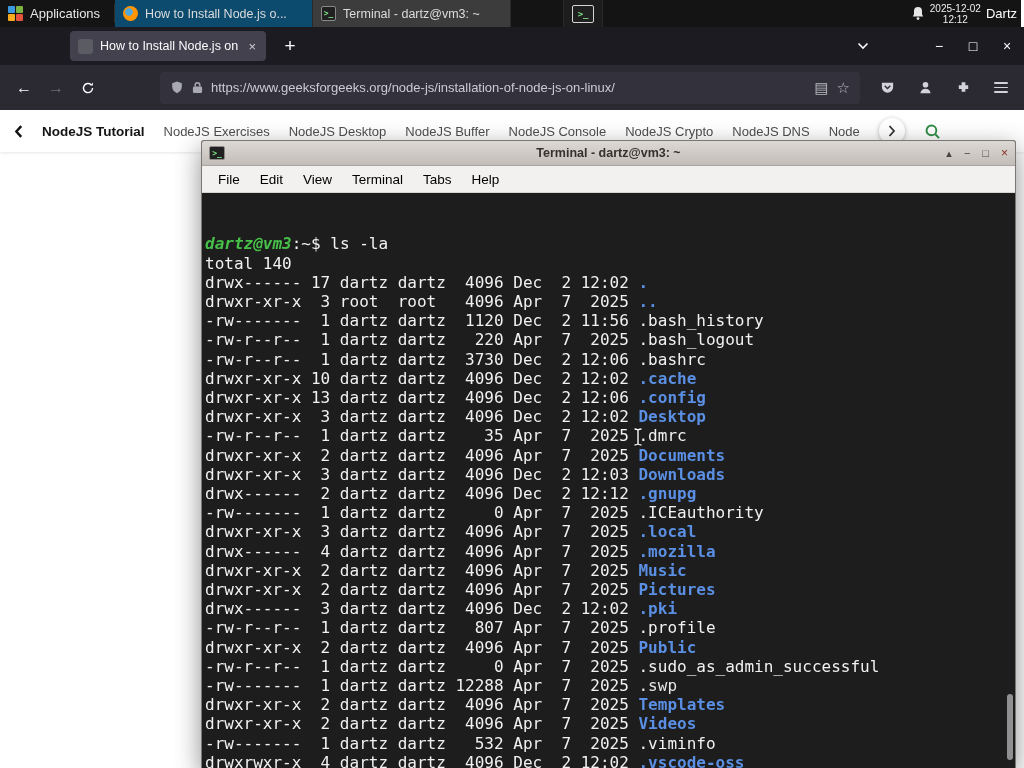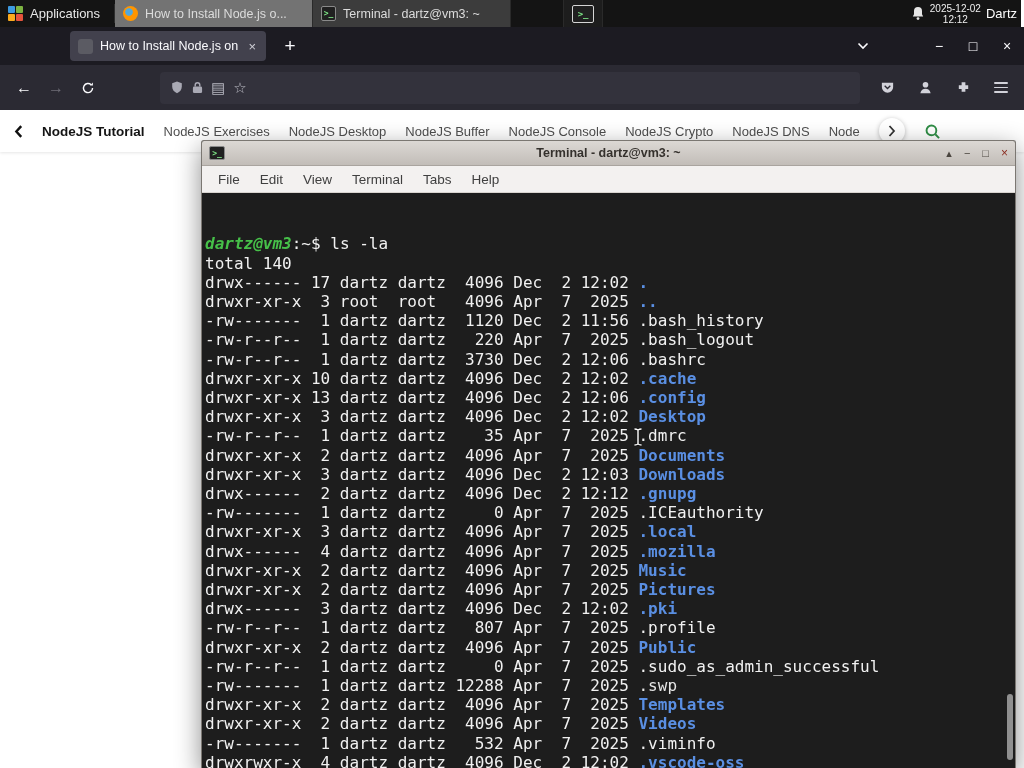--- a/index.html
+++ b/index.html
@@ -12,21 +12,21 @@
 
   
   .topbar { position:absolute; top:0; left:0; right:3px; height:27px; background:#141414;
     display:flex; align-items:stretch; color:#e8e8e8; font-size:13px; z-index:60; }
   .apps { display:flex; align-items:center; gap:7px; padding:0 14px 0 8px; }
   .apps-icon { width:15px; height:15px; display:grid; grid-template-columns:7px 7px; grid-template-rows:7px 7px; gap:1px; }
   .apps-icon i:nth-child(1){background:#3d9ae0;} .apps-icon i:nth-child(2){background:#7cb342;}
   .apps-icon i:nth-child(3){background:#fbab1d;} .apps-icon i:nth-child(4){background:#e5533c;}
   .apps-icon i{border-radius:1px;}
   .sep { width:1px; background:#2e2e2e; margin:4px 0; }
-  .task { width:198px; display:flex; align-items:center; gap:7px; padding:0 8px; background:#737373;
+  .task { width:198px; display:flex; align-items:center; gap:7px; padding:0 8px; background:#0c4a6e;
     border:none; border-right:1px solid #2a2a2a; color:#dcdcdc; font-size:12.5px; font-family:inherit; }
   .task.active { background:#3c3c3c; }
   .tlabel { overflow:hidden; text-overflow:clip; white-space:nowrap; }
   .ticon { width:15px; height:15px; flex:none; }
   .ff-icon { border-radius:50%; background:radial-gradient(circle at 40% 40%, #4fa8e0 0 26%, #ff9500 34% 78%, #e3560f 100%); }
   .codium-icon { border-radius:3px; background:#2aa8e0; }
   .term-chip { background:#202020; border:1px solid #8a8a8a; border-radius:2px; color:#7ee787;
     font:bold 8px "DejaVu Sans Mono",monospace; display:flex; align-items:center; justify-content:center; }
   .launcher { margin-left:52px; width:40px; background:#1d1d1d; border:none; border-left:1px solid #2a2a2a;
     border-right:1px solid #2a2a2a; display:flex; align-items:center; justify-content:center; }
@@ -89,21 +89,21 @@
   .t-icon { width:16px; height:14px; flex:none; }
   .t-title { position:absolute; left:0; right:0; text-align:center; font-size:12.5px; font-weight:bold;
     color:#35312d; pointer-events:none; }
   .t-titlebar { position:relative; }
   .t-btns { margin-left:auto; display:flex; align-items:center; gap:12px; color:#4a453f; z-index:1; }
   .t-btn { background:none; border:none; font-size:11px; color:#4a453f; font-family:inherit;
     display:flex; align-items:center; }
   .t-btn.close { color:#8c2f23; font-size:12px; }
   .t-menubar { height:27px; flex:none; background:#f3f1f0; border-bottom:1px solid #d8d4d0;
     display:flex; align-items:center; padding:0 6px; }
-  .menu-item { padding:0 10px; font-size:13.5px; color:#404040; background:none; border:none; font-family:inherit; }
+  .menu-item { padding:0 10px; font-size:13.5px; color:#000000; background:none; border:none; font-family:inherit; }
   .t-content { flex:1; position:relative; padding:3px 0 0 3px; white-space:pre; overflow:hidden;
     font:16px/19.2px "DejaVu Sans Mono", monospace; color:var(--terminal-fg,#f1f1f1); }
   .c-green { color:var(--prompt-green,#46c049); font-weight:bold;font-style:italic; }
   .c-dir   { color:var(--dir-blue,#5a8fe3); font-weight:bold; }
   .c-muted { color:#e5e5e5; }
   .t-thumb { position:absolute; right:2px; bottom:8px; width:6px; height:66px; background:#909090; border-radius:3px; }
 
   .mouse-cursor { position:absolute; left:632px; top:427px; z-index:70; pointer-events:none; }
 </style>
 </head>
@@ -179,20 +179,21 @@
       <svg width="14" height="15" viewBox="0 0 16 16">
           <path d="M8 1l5.5 2v4.2c0 3.4-2.3 6.1-5.5 7.3C4.8 13.3 2.5 10.6 2.5 7.2V3z" fill="currentColor"></path>
         </svg>
     </span>
     <span>
       <svg width="11" height="13" viewBox="0 0 12 14">
           <rect x="1" y="6" width="10" height="7" rx="1.5" fill="currentColor"></rect>
           <path d="M3.5 6V4.4a2.5 2.5 0 0 1 5 0V6" fill="none" stroke="currentColor" stroke-width="1.6"></path>
         </svg>
     </span>
+    <span class="url-text">https://www.geeksforgeeks.org/node-js/installation-of-node-js-on-linux/</span>
     <span class="url-glyph">▤</span>
     <span class="url-glyph">☆</span>
   </div>
   <div class="nav-icons">
     <button class="icon-btn">
       <svg width="15" height="15" viewBox="0 0 16 16">
           <path d="M2 3h12v4.6a6 6 0 0 1-12 0z" fill="currentColor"></path>
           <path d="M5 6.2l3 2.8 3-2.8" fill="none" stroke="#2b2a33" stroke-width="1.5"></path>
         </svg>
     </button>

